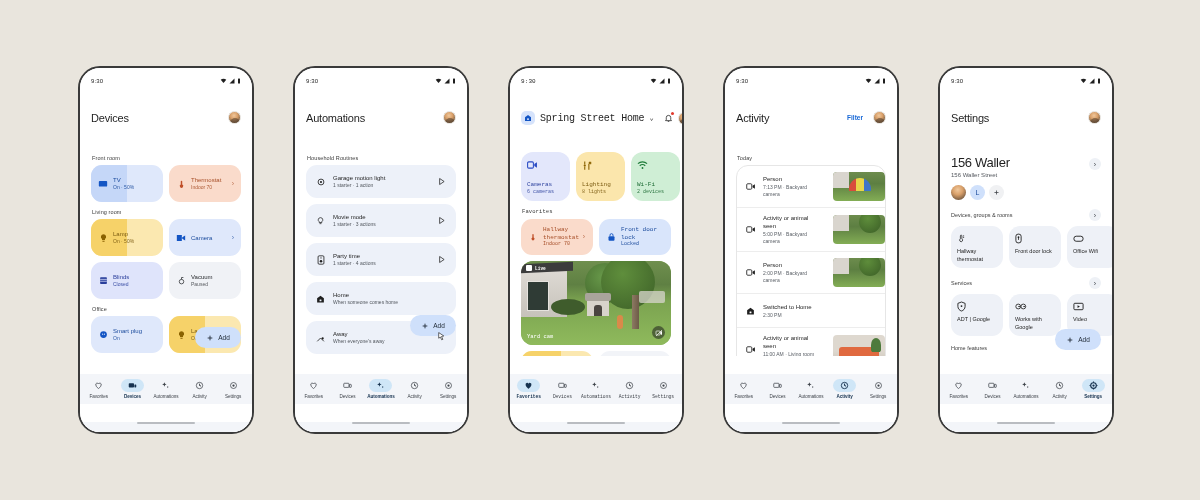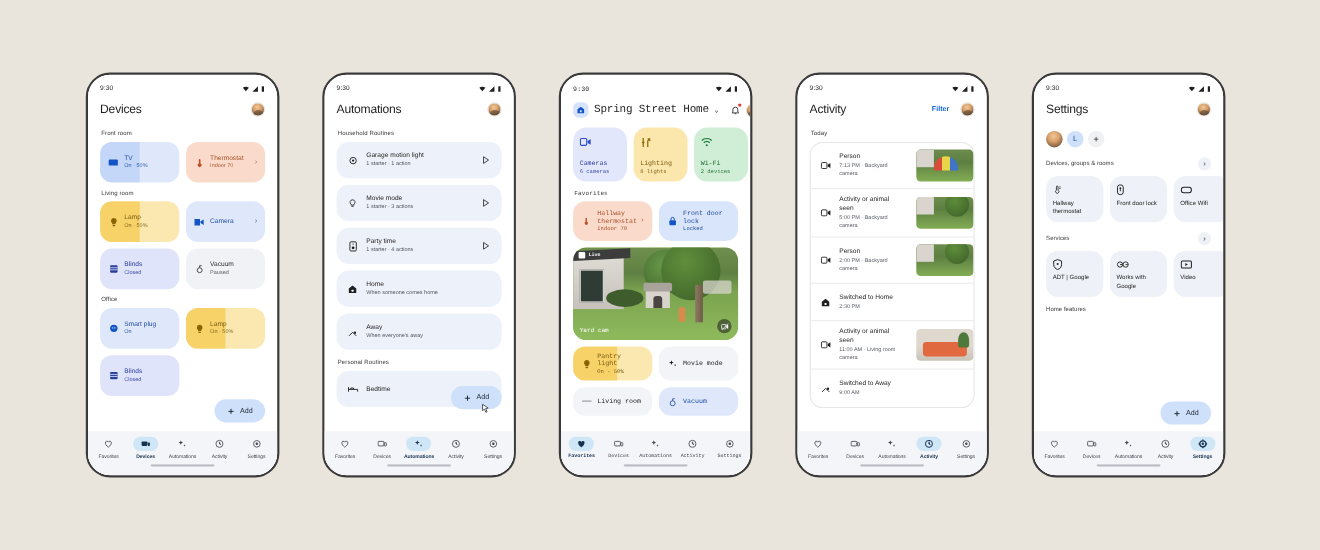--- a/index.html
+++ b/index.html
@@ -28,20 +28,21 @@
     display: flex;
     flex-direction: column;
   }
   .phone-inner {
     position: relative;
     flex: 1;
     display: flex;
     flex-direction: column;
     overflow: hidden;
     background: #ffffff;
+    gap: 18px;
   }
   #phone1 { left: 78px; }
   #phone2 { left: 293px; }
   #phone3 { left: 508px; font-family: Liberation Mono, monospace; }
   #phone4 { left: 723px; }
   #phone5 { left: 938px; }
 
   
   .statusbar {
     height: 16px;
@@ -1184,20 +1185,27 @@
             </svg>
         </span>
       </div>
       <div class="appbar">
         <span class="appbar-title">Settings</span>
         <span class="appbar-spacer"></span>
         <span class="avatar"></span>
       </div>
 
       <div class="body">
+        <div class="set-row-head" style="margin-top:7px">
+          <div style="flex:1">
+            <div class="set-home-title">156 Waller</div>
+            <div class="set-home-sub">156 Waller Street</div>
+          </div>
+          <span class="chev-circle" style="font-size:7px;color:#3a3f45">›</span>
+        </div>
 
         <div class="members">
           <span class="member-av member-photo"></span>
           <span class="member-av member-letter">L</span>
           <span class="member-av member-plus">
             <svg width="7" height="7" viewBox="0 0 24 24">
                 <path stroke="#3b3f45" stroke-width="2.6" d="M12 5v14M5 12h14"></path>
               </svg>
           </span>
         </div>

